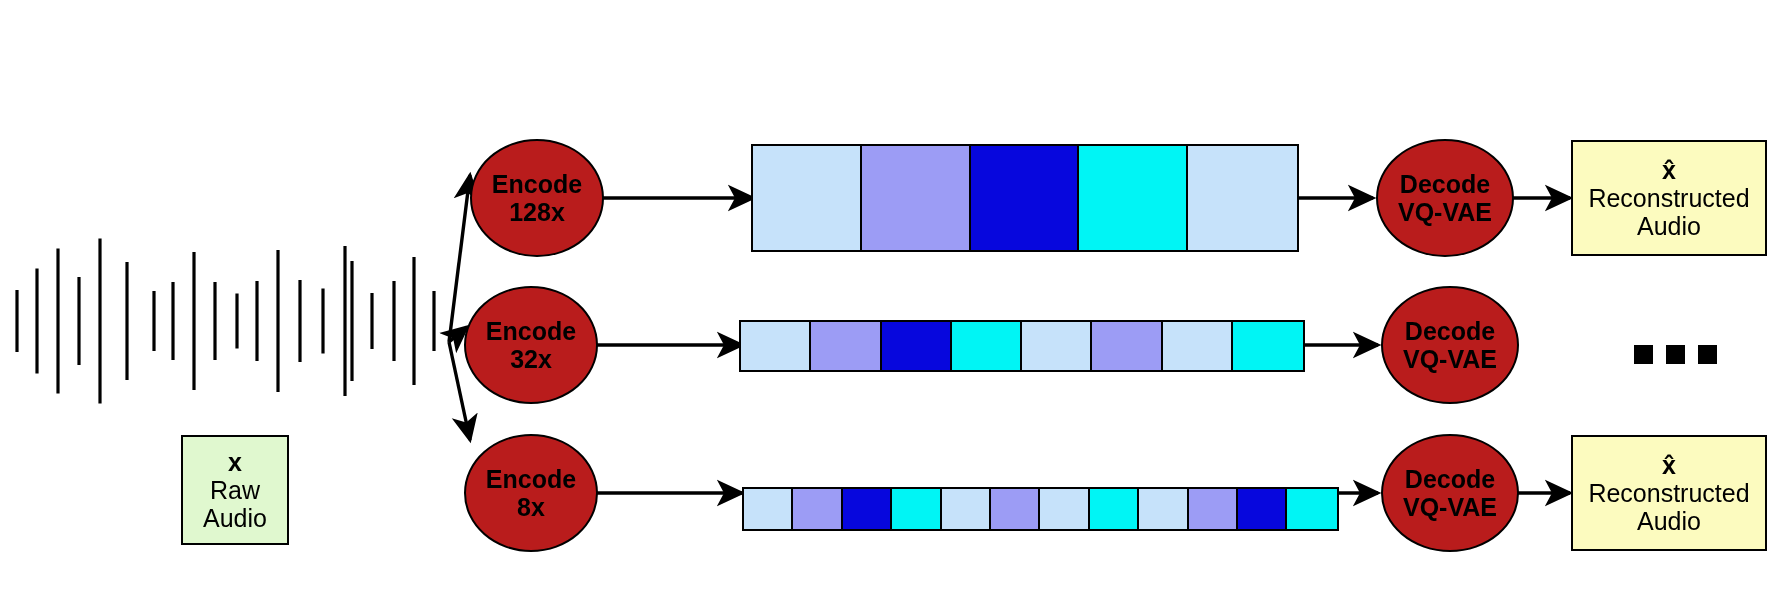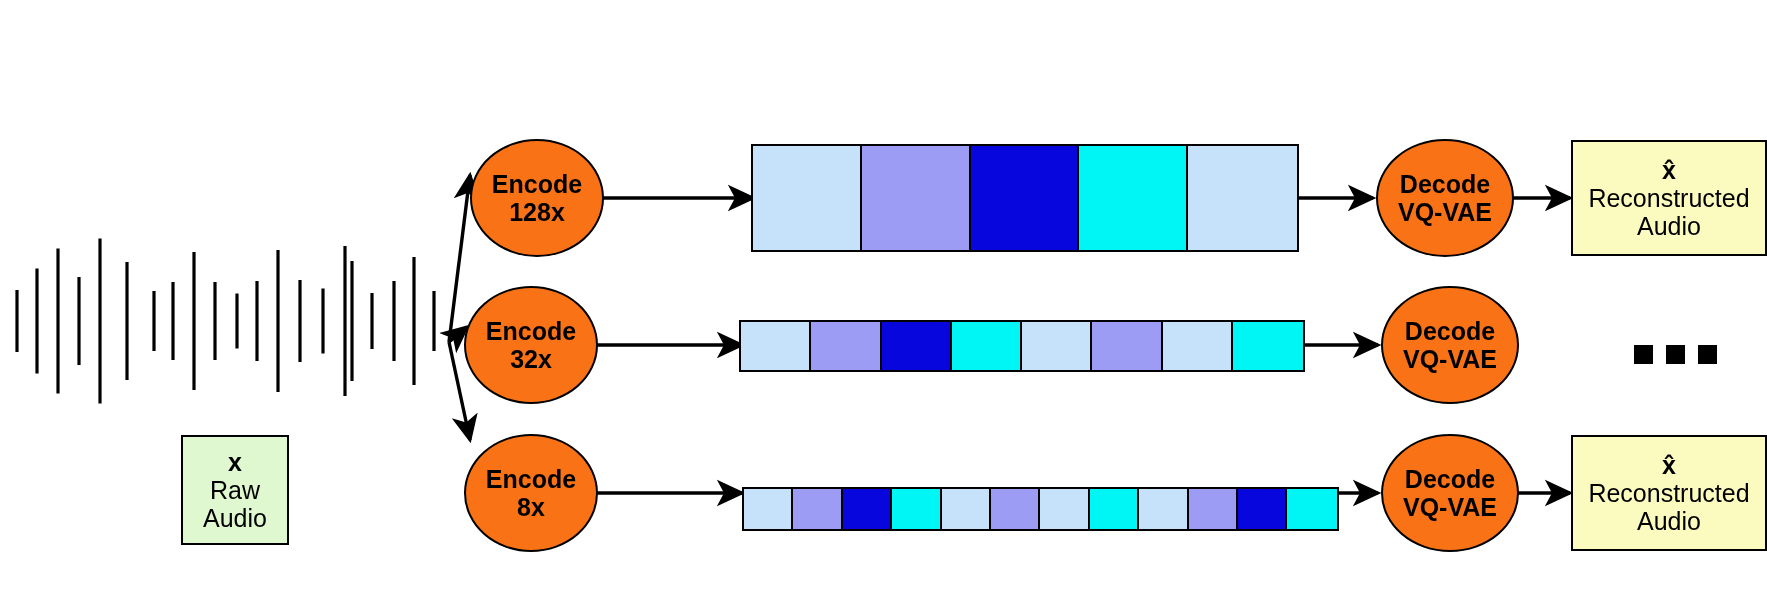--- a/index.html
+++ b/index.html
@@ -4,21 +4,21 @@
 <style>
   html,body{margin:0;padding:0;background:#fff;}
   body{width:1767px;height:611px;position:relative;overflow:hidden;
        font-family:"Liberation Sans","DejaVu Sans",sans-serif;}
   #stage{position:absolute;left:0;top:0;width:1767px;height:611px;}
   svg.layer{position:absolute;left:0;top:0;width:1767px;height:611px;pointer-events:none;}
 
   .node{position:absolute;box-sizing:border-box;display:flex;flex-direction:column;
         align-items:center;justify-content:center;line-height:1.12;}
 
-  .ellipse{border:2.5px solid #000;border-radius:50%;background:#f97316;}
+  .ellipse{border:2.5px solid #000;border-radius:50%;background:#b91c1c;}
   .ellipse .l1{font-weight:bold;font-size:25px;color:#000;}
   .ellipse .l2{font-weight:bold;font-size:25px;color:#000;}
 
   .box{border:2.5px solid #000;}
   .box .sym{font-weight:bold;font-size:25px;}
   .box .t{font-size:25px;font-weight:normal;}
   .green{background:#e0f8cf;}
   .yellow{background:#fcfbbf;}
 
   .strip{position:absolute;display:flex;box-sizing:border-box;

